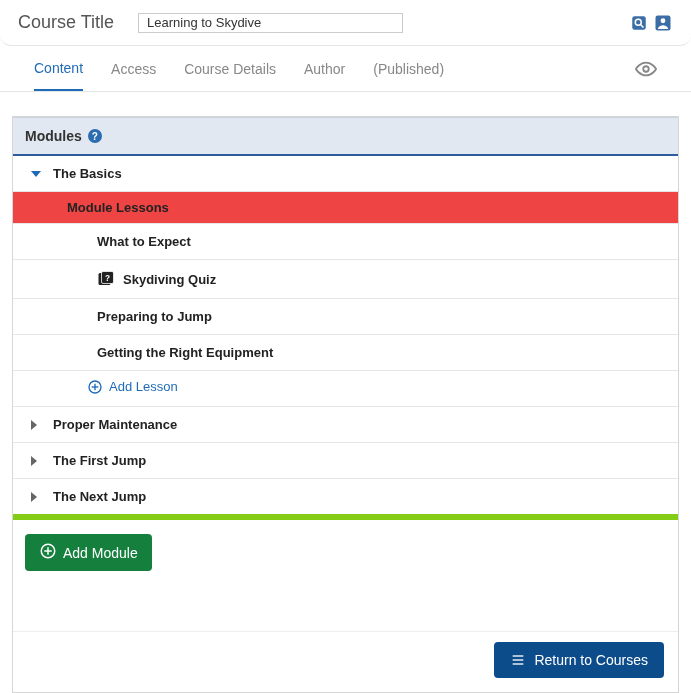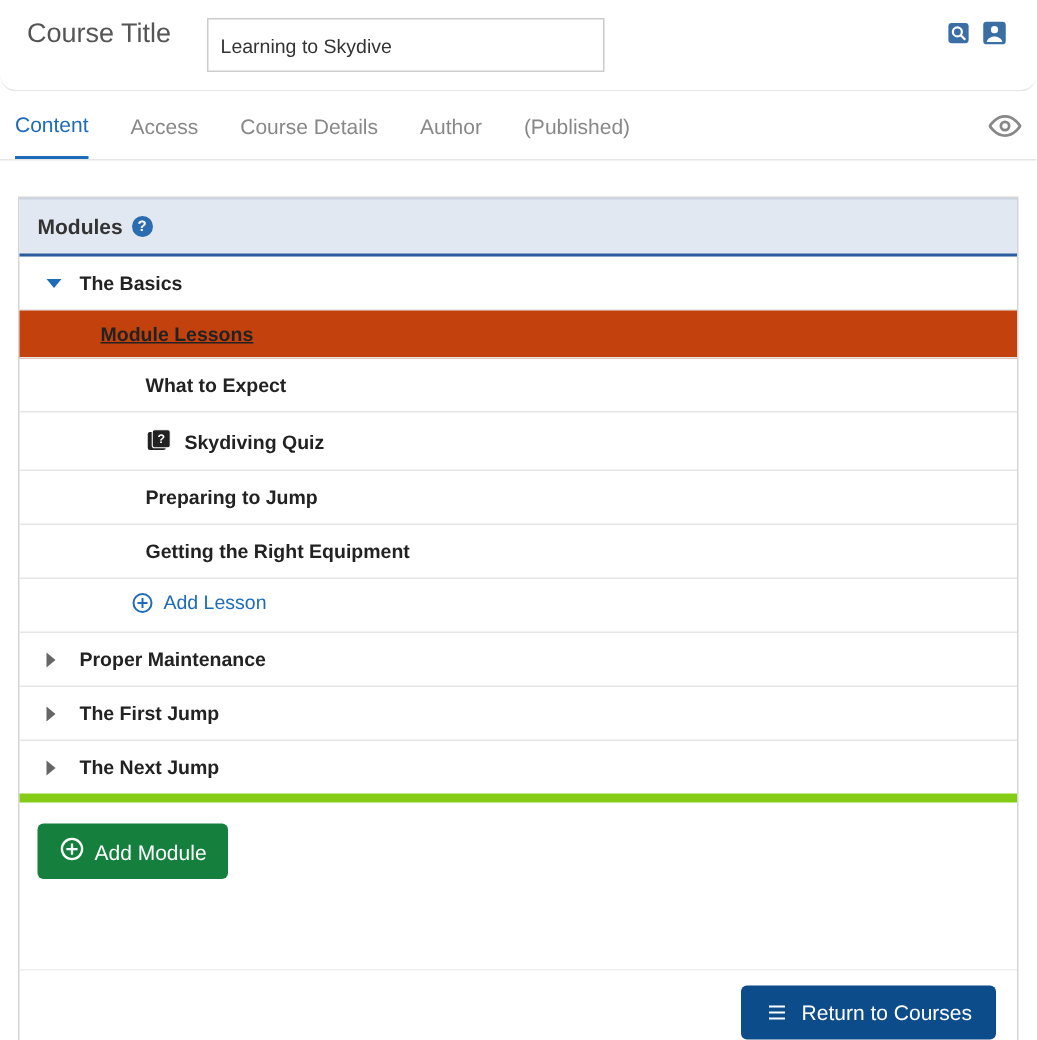--- a/index.html
+++ b/index.html
@@ -7,49 +7,49 @@
     margin: 0;
     padding: 0;
     font-family: "Segoe UI", Arial, sans-serif;
     background: #fff;
     color: #222;
     width: 691px;
     font-size: 13px;
   }
   .header {
     display: flex;
-    align-items: flex-start;
+    align-items: center;
     padding: 12px 18px 12px 18px;
     border-bottom: 1px solid #e6e6e6;
     border-radius: 11px;
   }
   .course-title-label {
     font-size: 18px;
     color: #555;
     font-weight: 400;
     margin-right: 24px;
   }
   .course-title-input {
     width: 265px;
-    height: 36px;
+    height: 20px;
     border: 1px solid #ccc;
     padding: 4px 8px;
     font-size: 13px;
     color: #333;
   }
   .header-spacer { flex: 1; }
   .header-icons { display: flex; gap: 4px; }
   .header-icon {
     width: 20px; height: 20px; color: #3a6ea5;
     display:flex; align-items:center; justify-content:center;
   }
   .tabs {
     display: flex;
     align-items: center;
-    padding: 0 10px;
+    padding: 0 34px;
     height: 46px;
     border-bottom: 1px solid #e6e6e6;
     gap: 28px;
     justify-content: flex-end;
   }
   .tab {
     font-size: 14px;
     color: #888;
     height: 100%;
     display: flex;
@@ -109,26 +109,25 @@
     border-left:5px solid transparent;
     border-right:5px solid transparent;
     border-top:6px solid #1e6bb8;
   }
   .caret-right {
     border-top:5px solid transparent;
     border-bottom:5px solid transparent;
     border-left:6px solid #666;
   }
   .module-lessons-header {
-    background:#c2410c;
+    background:#ef4444;
     border-bottom:1px solid #e6e6e6;
     padding: 8px 12px 8px 54px;
     font-size:13px;
     font-weight:600;
-    text-decoration:underline;
   }
   .lesson-row {
     border-bottom:1px solid #e6e6e6;
     padding: 10px 12px 10px 84px;
     font-size:13px;
     font-weight:600;
     display:flex; align-items:center; gap:8px;
     cursor:pointer;
   }
   .lesson-row.with-icon { padding-left: 84px; }

